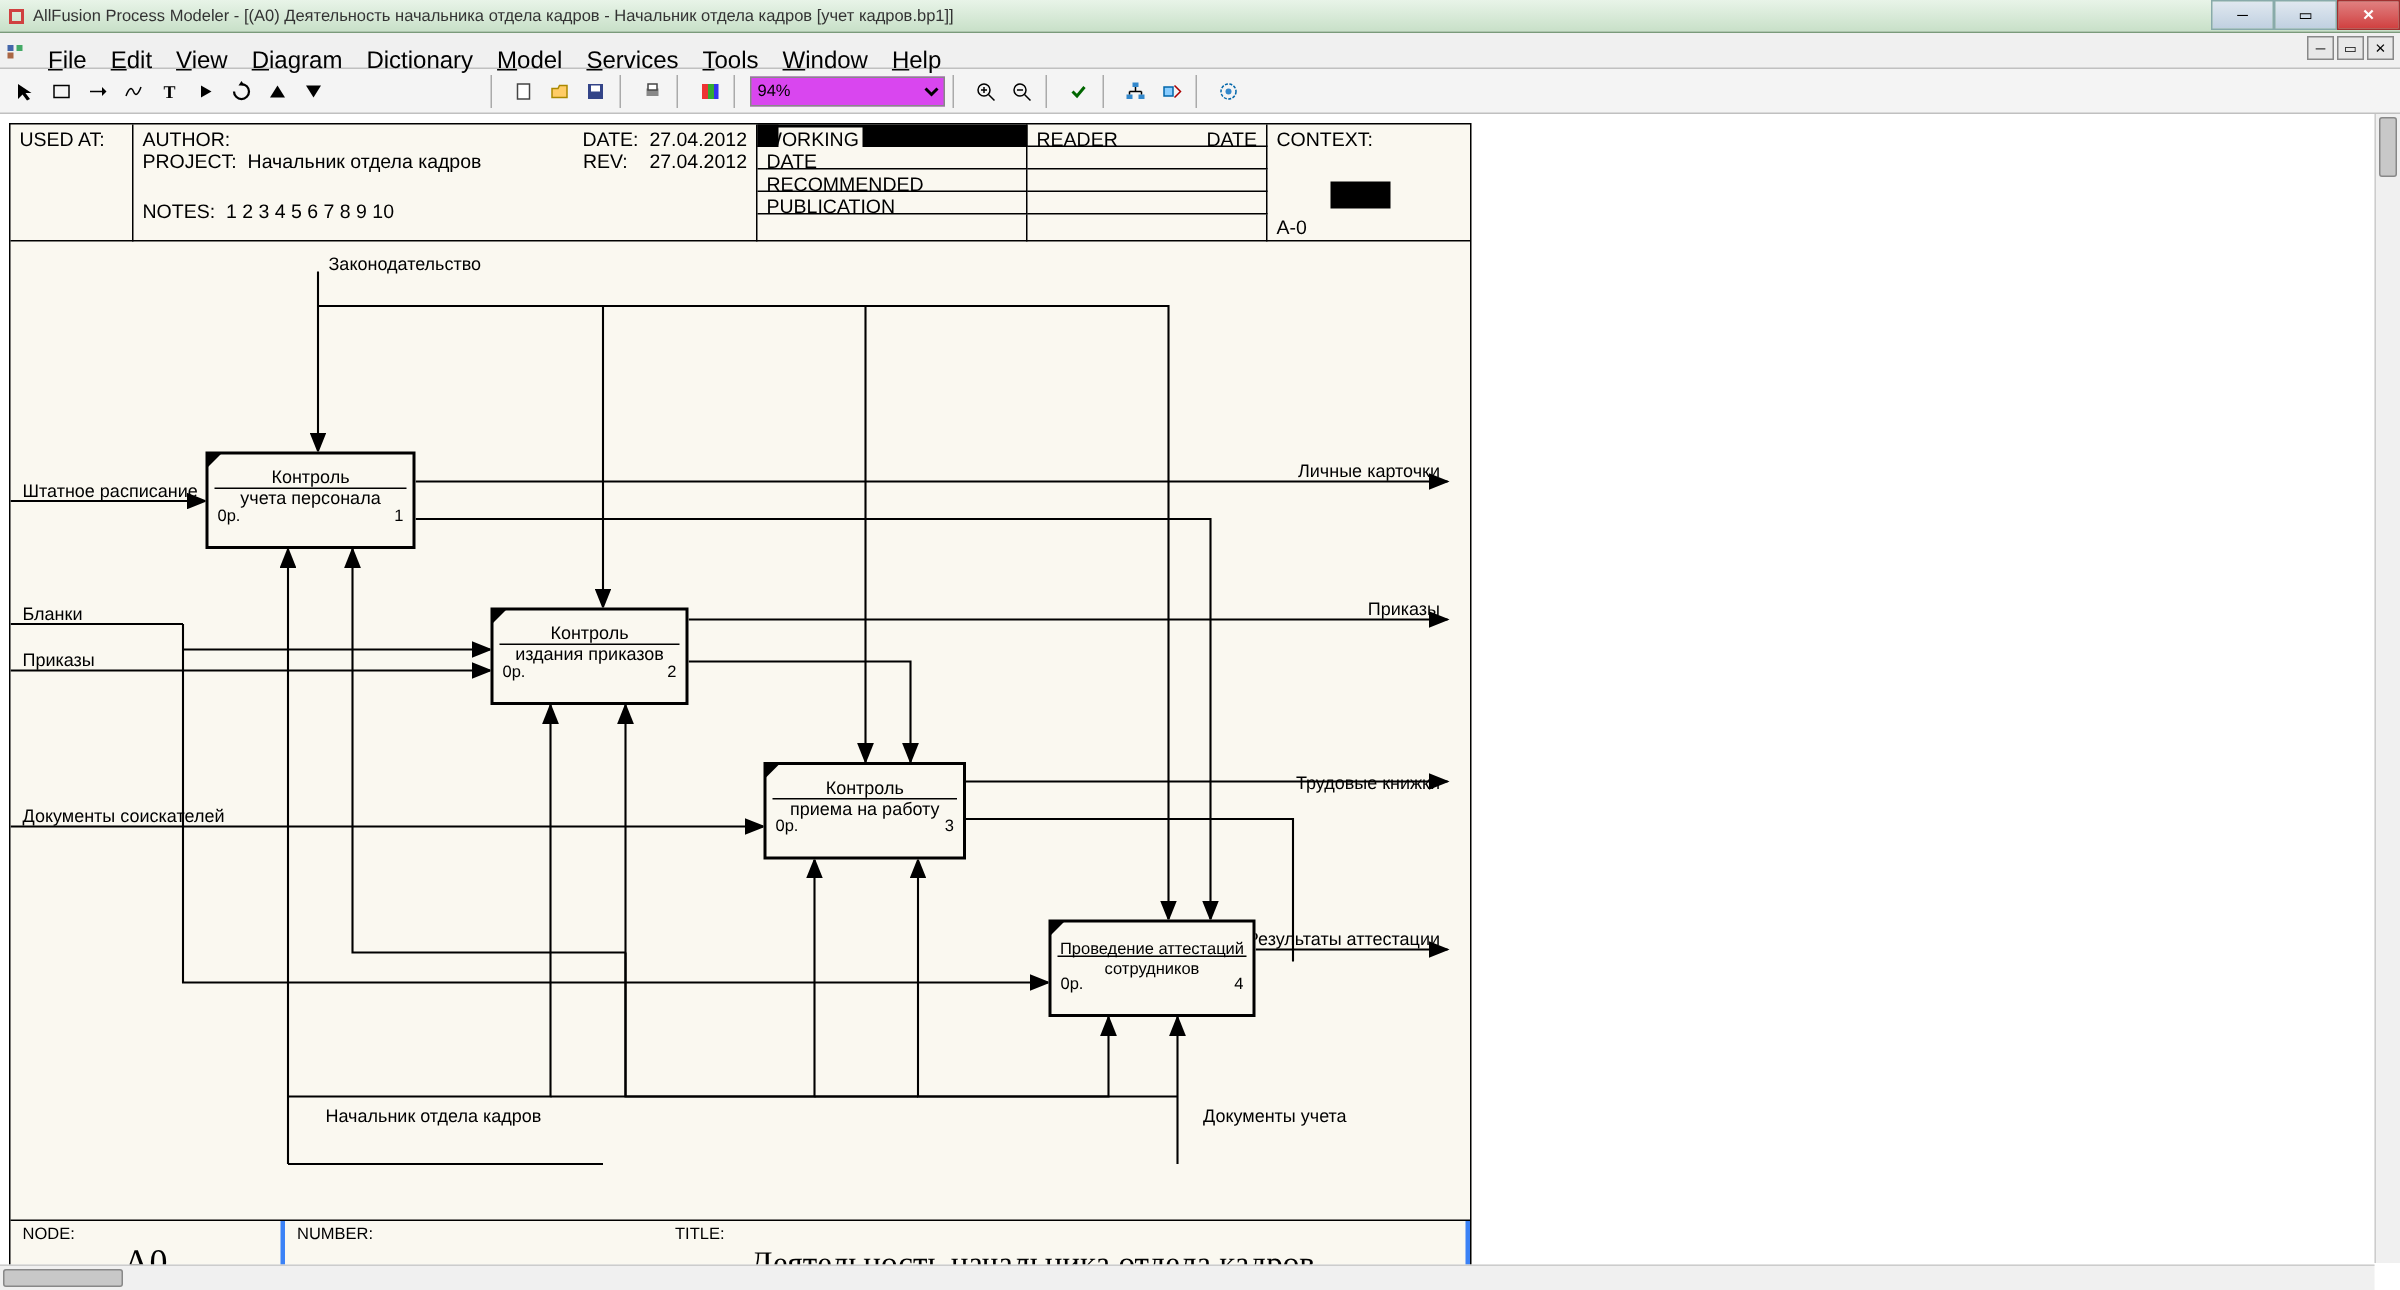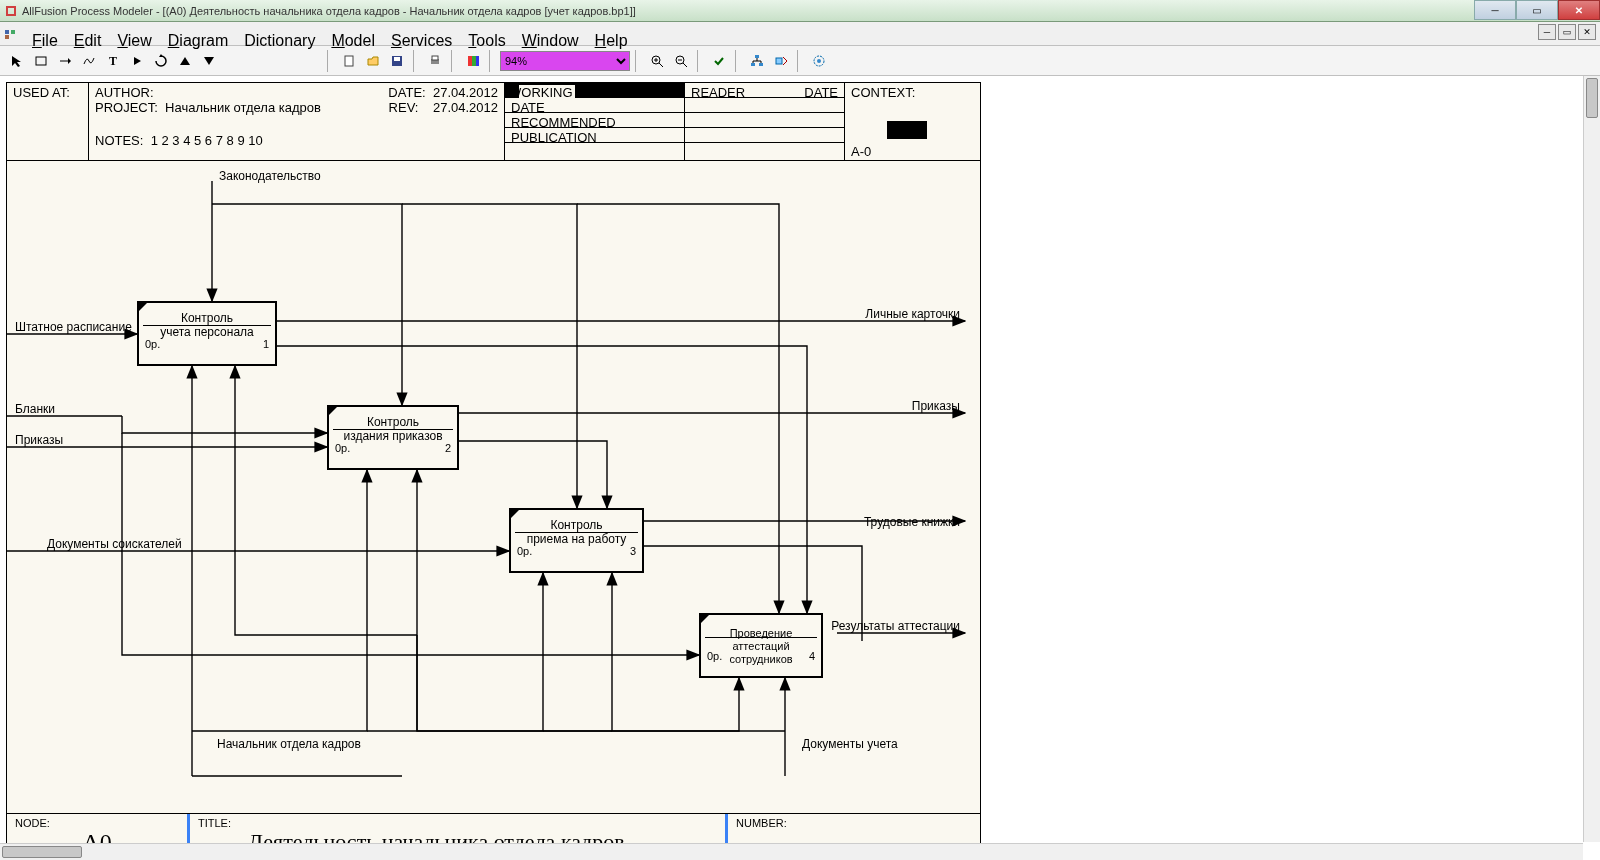--- a/index.html
+++ b/index.html
@@ -340,21 +340,21 @@
           <polyline points="778,570 605,570 605,412" marker-end="url(#ah)"></polyline>
           <polyline points="605,570 410,570 410,309" marker-end="url(#ah)"></polyline>
           <polyline points="410,474 228,474 228,205" marker-end="url(#ah)"></polyline>
           <line x1="410" y1="570" x2="410" y2="474"></line>
         </svg>
 
         <div class="dtext" style="left:212px;top:8px;">Законодательство</div>
         <div class="dtext" style="left:8px;top:159px;">Штатное расписание</div>
         <div class="dtext" style="left:8px;top:241px;">Бланки</div>
         <div class="dtext" style="left:8px;top:272px;">Приказы</div>
-        <div class="dtext" style="left:8px;top:376px;margin-left:32px;">Документы соискателей</div>
+        <div class="dtext" style="left:8px;top:376px;">Документы соискателей</div>
         <div class="dtext" style="right:20px;top:146px;">Личные карточки</div>
         <div class="dtext" style="right:20px;top:238px;">Приказы</div>
         <div class="dtext" style="right:20px;top:354px;">Трудовые книжки</div>
         <div class="dtext" style="right:20px;top:458px;">Результаты аттестации</div>
         <div class="dtext" style="left:210px;top:576px;">Начальник отдела кадров</div>
         <div class="dtext" style="left:795px;top:576px;">Документы учета</div>
 
         <div class="ibox" style="left:130px;top:140px;width:140px;height:65px;">
           <div class="shadow"></div>
             <div class="corner"></div>
@@ -375,43 +375,43 @@
         </div>
         <div class="ibox" style="left:502px;top:347px;width:135px;height:65px;">
           <div class="shadow"></div>
             <div class="corner"></div>
           <div class="btxt"><span>Контроль</span><br><span>приема на работу</span></div>
           <div class="bnum">
               <span>0р.</span>
               <span>3</span>
             </div>
         </div>
-        <div class="ibox" style="left:692px;top:452px;width:124px;height:65px;">
+        <div class="ibox" style="left:692px;top:452px;width:138px;height:65px;">
           <div class="shadow"></div>
             <div class="corner"></div>
           <div class="btxt" style="padding-top:12px;font-size:11px;"><span>Проведение аттестаций</span><br><span>сотрудников</span></div>
           <div class="bnum">
               <span>0р.</span>
               <span>4</span>
             </div>
         </div>
       </div>
 
       <div class="ftrtbl">
         <div class="fcell node">
           <div class="lbl">NODE:</div>
           <div class="val">A0</div>
         </div>
+        <div class="fcell num">
+          <div class="lbl">NUMBER:</div>
+        </div>
         <div class="fcell title">
           <div class="lbl">TITLE:</div>
           <div class="val">Деятельность начальника  отдела кадров</div>
         </div>
-        <div class="fcell num">
-          <div class="lbl">NUMBER:</div>
-        </div>
       </div>
 
     </div>
 
     <div class="vscroll">
         <div class="thumb"></div>
       </div>
     <div class="hscroll">
         <div class="thumb"></div>
       </div>

